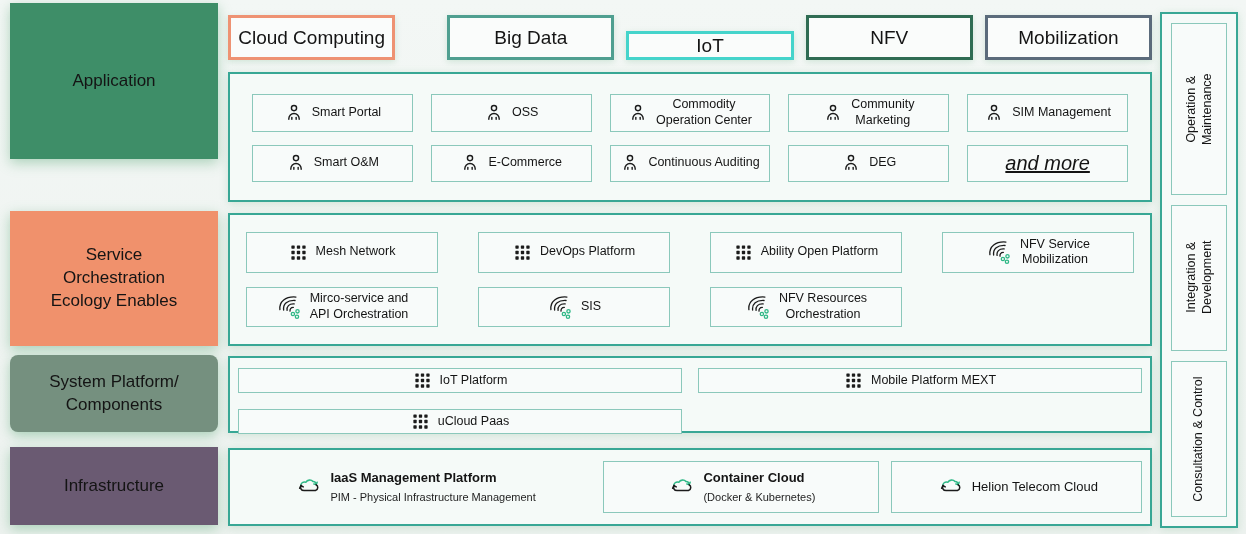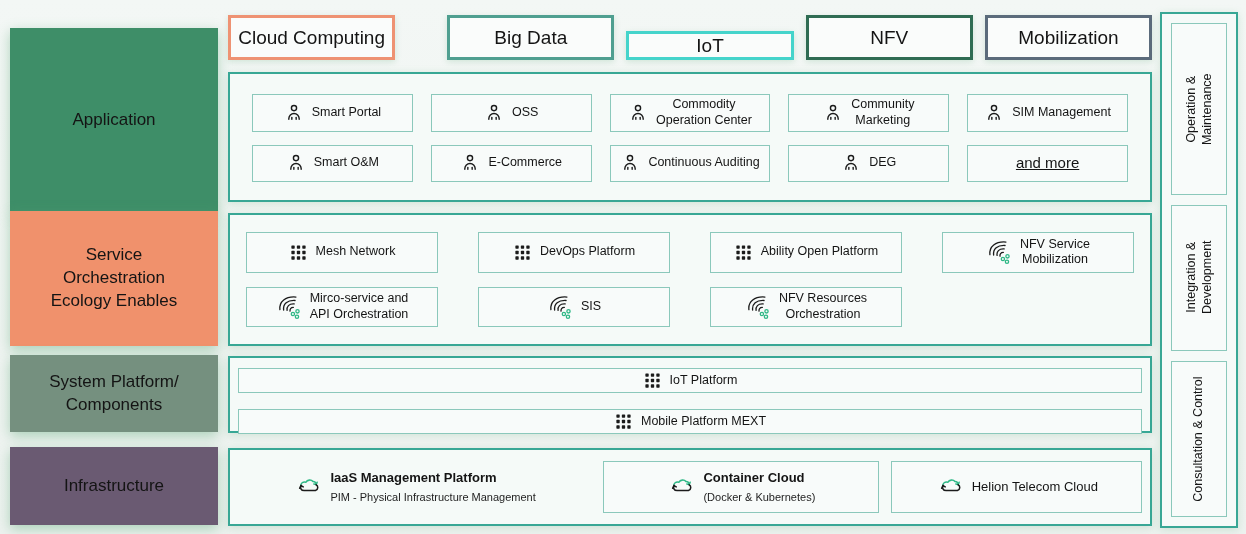--- a/index.html
+++ b/index.html
@@ -4,44 +4,44 @@
 <style>
   *{box-sizing:border-box;margin:0;padding:0}
   html,body{width:1246px;height:534px}
   body{background:#edf2ef;font-family:"Liberation Sans","DejaVu Sans",sans-serif;color:#141414;overflow:hidden}
   .canvas{position:relative;width:1246px;height:534px;background:linear-gradient(180deg,#f3f7f5 0%,#edf2ef 100%)}
 
   
   .layer-block{position:absolute;left:10px;width:208px;display:flex;align-items:center;justify-content:center;
     text-align:center;font-size:17px;line-height:1.35;box-shadow:0 4px 12px rgba(92,168,120,.45)}
   .layer-block span{white-space:pre-line}
-  #layer-0{top:28px;height:185px}
+  #layer-0{top:3px;height:156px}
   #layer-1{top:211px;height:135px}
   #layer-2{top:355px;height:77px}
   #layer-3{top:447px;height:78px}
 
   
   .tabs{position:absolute;left:228px;top:15px;width:924px;height:45px;display:flex;gap:12px}
   .tab{flex:1;background:#fafcfb;border:3px solid #999;display:flex;align-items:center;justify-content:center;
     font-size:19px;box-shadow:0 2px 6px rgba(92,168,120,.22)}
 
   
   .container{position:absolute;left:228px;width:924px;border:2px solid #38a795;background:#f5faf8;
     box-shadow:0 2px 8px rgba(92,168,120,.22)}
   #c-app{top:72px;height:130px;padding:20px 22px 18px;display:grid;grid-template-columns:repeat(5,1fr);
     grid-auto-rows:1fr;gap:13px 18px}
   #c-svc{top:213px;height:133px;padding:17px 16px;display:grid;grid-template-columns:repeat(4,1fr);
     grid-auto-rows:1fr;gap:14px 40px}
-  #c-sys{top:356px;height:77px;padding:10px 8px;display:grid;grid-template-columns:repeat(1,1fr);gap:16px}
+  #c-sys{top:356px;height:77px;padding:10px 8px;display:grid;grid-template-columns:repeat(2,1fr);gap:16px}
   #c-infra{top:448px;height:78px;padding:11px 8px;display:grid;grid-template-columns:1.18fr .92fr .84fr;gap:12px}
 
   .item{border:1.5px solid #8bc8bb;background:#f8fbfa;display:flex;align-items:center;justify-content:center;
     gap:8px;font-size:12.5px;line-height:1.25;text-align:center;padding:2px 6px;white-space:pre-line}
   .item .icon{display:flex;flex-shrink:0}
-  .item.more span{text-decoration:underline;font-size:15px;font-weight:500}
+  .item.more span{font-style:italic;text-decoration:underline;font-size:20px;font-weight:500}
   .item.no-border{border-color:transparent;background:transparent}
   .infra-text{display:flex;flex-direction:column;align-items:flex-start;text-align:left;gap:5px}
   .infra-title{font-size:13px}
   .infra-title.bold{font-weight:700}
   .infra-sub{font-size:11px;color:#1e1e1e}
 
   
   .side{position:absolute;left:1160px;top:12px;width:78px;height:516px;border:2px solid #38a795;background:#f5faf8;
     display:flex;flex-direction:column;padding:9px;gap:10px;box-shadow:0 2px 8px rgba(92,168,120,.22)}
   .side-box{border:1.5px solid #8bc8bb;background:#f8fbfa;display:flex;align-items:center;justify-content:center}
@@ -56,21 +56,21 @@
 <div class="canvas">
 
   <div class="layer-block" id="layer-0" style="background: rgb(62, 142, 104);">
     <span>Application</span>
   </div>
   <div class="layer-block" id="layer-1" style="background: rgb(240, 145, 108);">
     <span>Service
 Orchestration
 Ecology Enables</span>
   </div>
-  <div class="layer-block" id="layer-2" style="background: rgb(117, 144, 127);">
+  <div class="layer-block" id="layer-2" style="background: rgb(117, 144, 127); border-radius: 8px;">
     <span>System Platform/
 Components</span>
   </div>
   <div class="layer-block" id="layer-3" style="background: rgb(106, 90, 114);">
     <span>Infrastructure</span>
   </div>
 
   <div class="tabs">
       <div class="tab" style="border-color: rgb(238, 146, 115);">
         <span>Cloud Computing</span>

